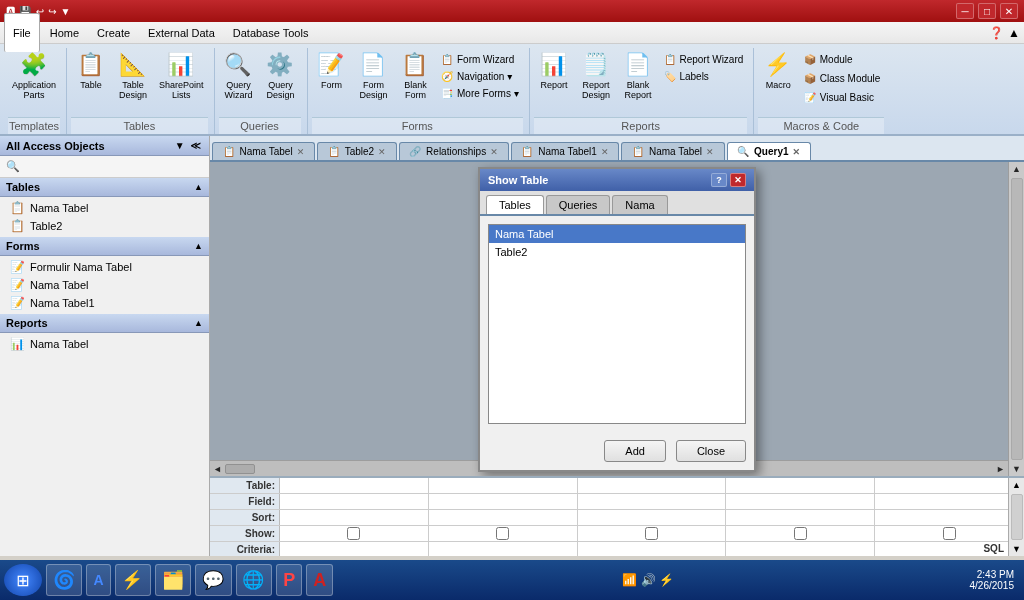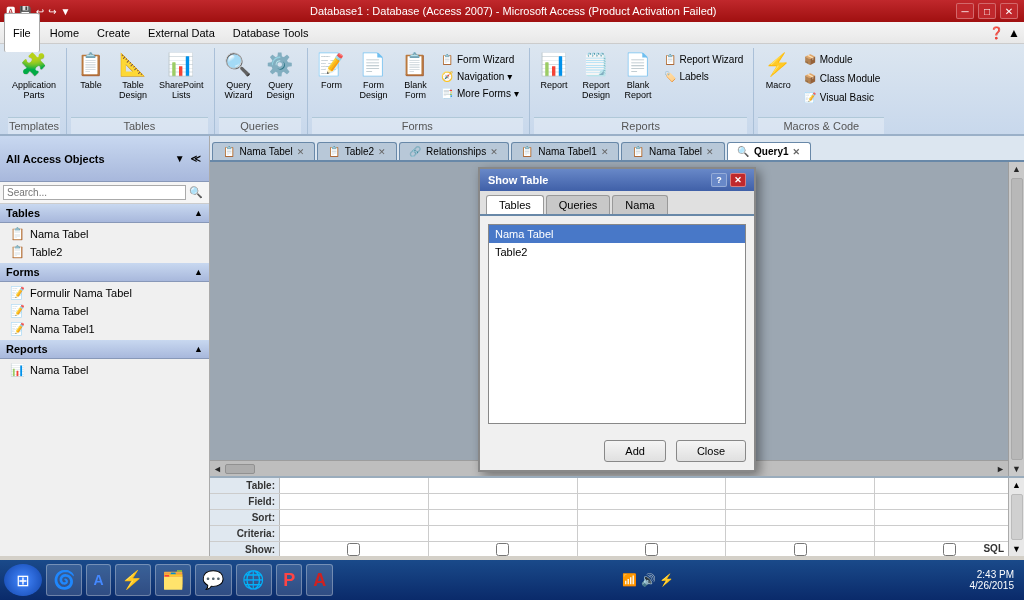--- a/index.html
+++ b/index.html
@@ -81,21 +81,21 @@
     
     #main { display: flex; height: calc(600px - 22px - 22px - 92px - 40px); }
 
     
     #nav-pane {
       width: 210px; background: #f0f0f0; border-right: 1px solid #aaa;
       display: flex; flex-direction: column; overflow: hidden;
     }
     #nav-header {
       background: linear-gradient(to bottom, #c8d8f0, #a8b8dc);
-      padding: 16px 6px; display: flex; justify-content: space-between; align-items: center;
+      padding: 3px 6px; display: flex; justify-content: space-between; align-items: center;
       border-bottom: 1px solid #8898b8; font-weight: bold; font-size: 11px;
     }
     #nav-header .nav-arrows { display: flex; gap: 2px; }
     #nav-header .nav-arrow { cursor: pointer; font-size: 10px; padding: 1px 2px; }
     #search-box {
       padding: 3px; background: #f5f5f5; border-bottom: 1px solid #ccc; display: flex; align-items: center;
     }
     #search-box input {
       flex: 1; border: 1px solid #aaa; padding: 1px 3px; font-size: 10px; background: white;
     }
@@ -230,21 +230,20 @@
 <body>
 
 <div id="title-bar">
   <div class="quick-access">
     <span>🅰</span>
     <span>💾</span>
     <span>↩</span>
     <span>↪</span>
     <span>▼</span>
   </div>
-  <span class="title-text">Database1 : Database (Access 2007) - Microsoft Access (Product Activation Failed)</span>
   <div class="win-controls">
     <div class="win-btn">─</div>
     <div class="win-btn">□</div>
     <div class="win-btn">✕</div>
   </div>
 </div>
 
 <div id="menu-bar">
   <div class="menu-item active">File</div>
   <div class="menu-item">Home</div>
@@ -392,21 +391,20 @@
 
   <div id="nav-pane">
     <div id="nav-header">
       <span>All Access Objects</span>
       <div class="nav-arrows">
         <span class="nav-arrow">▼</span>
         <span class="nav-arrow">≪</span>
       </div>
     </div>
     <div id="search-box">
-      <input type="text" placeholder="Search..." style="">
       <span class="search-btn">🔍</span>
     </div>
 
     <div class="nav-section-header">
       <span>Tables</span>
       <span class="section-arrow">▲</span>
     </div>
     <div class="nav-items">
       <div class="nav-item">
         <span class="item-icon">📋</span>
@@ -552,49 +550,49 @@
         <div class="grid-label">Sort:</div>
         <div class="grid-cells">
           <div class="grid-cell"></div>
           <div class="grid-cell"></div>
           <div class="grid-cell"></div>
           <div class="grid-cell"></div>
           <div class="grid-cell"></div>
         </div>
       </div>
       <div class="grid-row">
-        <div class="grid-label">Criteria:</div>
-        <div class="grid-cells">
-          <div class="grid-cell"></div>
-          <div class="grid-cell"></div>
-          <div class="grid-cell"></div>
-          <div class="grid-cell"></div>
-          <div class="grid-cell"></div>
-        </div>
-      </div>
-      <div class="grid-row">
         <div class="grid-label">Show:</div>
         <div class="grid-cells">
           <div class="grid-checkbox">
               <input type="checkbox" style="">
             </div>
           <div class="grid-checkbox">
               <input type="checkbox" style="">
             </div>
           <div class="grid-checkbox">
               <input type="checkbox" style="">
             </div>
           <div class="grid-checkbox">
               <input type="checkbox" style="">
             </div>
           <div class="grid-checkbox">
               <input type="checkbox" style="">
             </div>
         </div>
       </div>
+      <div class="grid-row">
+        <div class="grid-label">Criteria:</div>
+        <div class="grid-cells">
+          <div class="grid-cell"></div>
+          <div class="grid-cell"></div>
+          <div class="grid-cell"></div>
+          <div class="grid-cell"></div>
+          <div class="grid-cell"></div>
+        </div>
+      </div>
 
       <div style="position:absolute;right:20px;bottom:2px;font-size:10px;font-weight:bold;color:#333;">SQL</div>
 
       <div style="position:absolute;right:0;top:0;width:16px;height:100%;background:#e8e8e8;border-left:1px solid #aaa;display:flex;flex-direction:column;align-items:center;">
         <span style="font-size:9px;padding:2px;cursor:pointer;">▲</span>
         <div style="flex:1;width:12px;background:#d0d0d0;border:1px solid #bbb;margin:2px;border-radius:2px;"></div>
         <span style="font-size:9px;padding:2px;cursor:pointer;">▼</span>
       </div>
     </div>
   </div>

